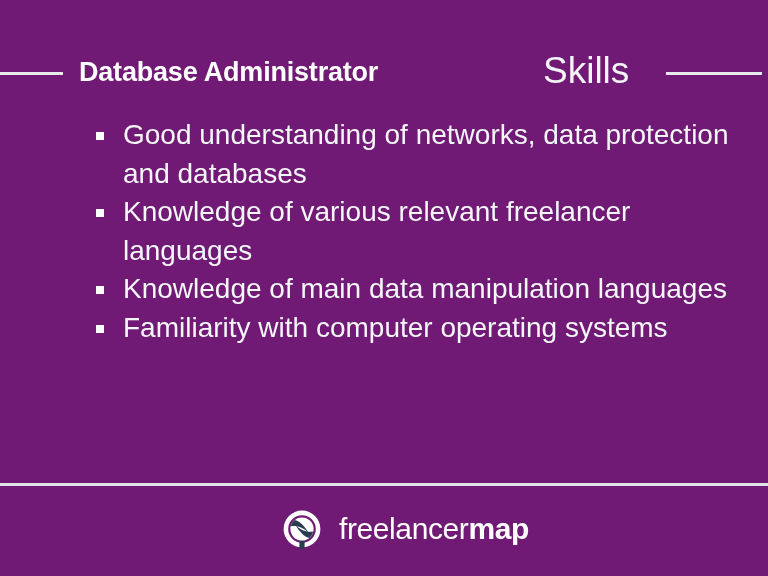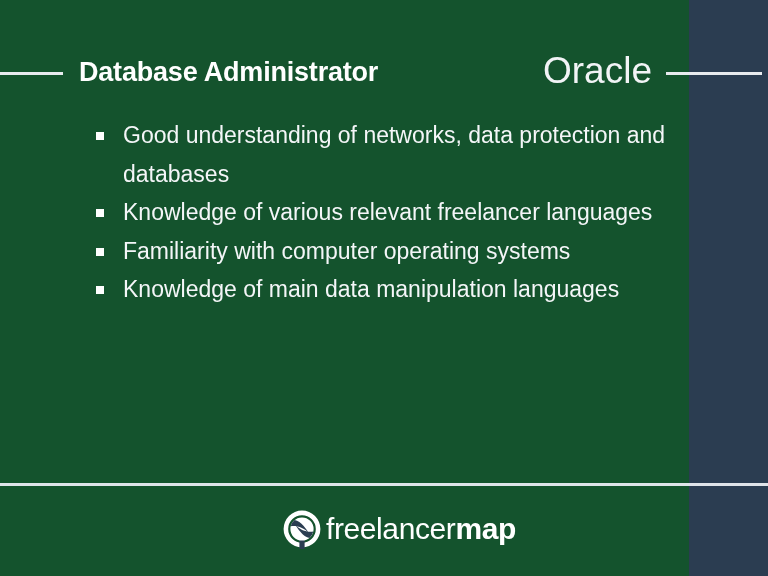--- a/index.html
+++ b/index.html
@@ -8,23 +8,23 @@
   }
   body {
     width: 768px;
     height: 576px;
     background: #2b3d51;
     font-family: "Liberation Sans", sans-serif;
     overflow: hidden;
   }
   .slide {
     position: relative;
-    width: 689px;
+    width: 768px;
     height: 576px;
-    background: #14532d;
+    background: #701a75;
     box-sizing: border-box;
   }
 
   
   .header {
     position: absolute;
     left: 0;
     top: 48px;
     width: 768px;
     height: 48px;
@@ -73,21 +73,21 @@
     top: 116px;
     width: 640px;
     margin: 0;
     padding: 0;
     list-style: none;
   }
   .skill-item {
     position: relative;
     padding-left: 31px;
     margin: 0 0 0 0;
-    font-size: 23px;
+    font-size: 28px;
     line-height: 38.6px;
     color: #f4f6f8;
     font-weight: 400;
   }
   .bullet-square {
     position: absolute;
     left: 4px;
     top: 16px;
     width: 8px;
     height: 8px;
@@ -118,61 +118,61 @@
     align-items: center;
     height: 42px;
   }
   .logo-mark {
     width: 40px;
     height: 40px;
     flex: 0 0 40px;
     display: block;
   }
   .logo-text {
-    margin-left: 4px;
+    margin-left: 17px;
     font-size: 30px;
     line-height: 40px;
     color: #ffffff;
     letter-spacing: -0.4px;
     white-space: nowrap;
   }
   .logo-text .lt-light { font-weight: 300; }
   .logo-text .lt-bold  { font-weight: bold; }
 </style>
 </head>
 <body>
 
 <div class="slide">
 
   <div class="header">
     <div class="rule rule-left"></div>
     <div class="slide-title">Database Administrator</div>
-    <div class="slide-kicker">Oracle</div>
+    <div class="slide-kicker">Skills</div>
     <div class="rule rule-right"></div>
   </div>
 
   <ul class="skills-list">
     <li class="skill-item">
       <span class="bullet-square"></span>
       <span>Good understanding of networks, data protection and databases</span>
     </li>
     <li class="skill-item">
       <span class="bullet-square"></span>
     </li>
     <li class="skill-item">
       <span class="bullet-square"></span>
       <span>Knowledge of various relevant freelancer languages</span>
     </li>
     <li class="skill-item">
       <span class="bullet-square"></span>
-      <span>Familiarity with computer operating systems</span>
+      <span>Knowledge of main data manipulation languages</span>
     </li>
     <li class="skill-item">
       <span class="bullet-square"></span>
-      <span>Knowledge of main data manipulation languages</span>
+      <span>Familiarity with computer operating systems</span>
     </li>
   </ul>
 
   <div class="footer-divider"></div>
 
   <div class="footer">
     <div class="logo">
       <svg class="logo-mark" viewBox="0 0 40 40">
         <path d="M20 1.6 A18.4 18.4 0 1 1 20 38.4 A18.4 18.4 0 1 1 20 1.6 Z
                  M20 6.2 A13.8 13.8 0 1 0 20 33.8 A13.8 13.8 0 1 0 20 6.2 Z" fill="#ffffff" fill-rule="evenodd"></path>

